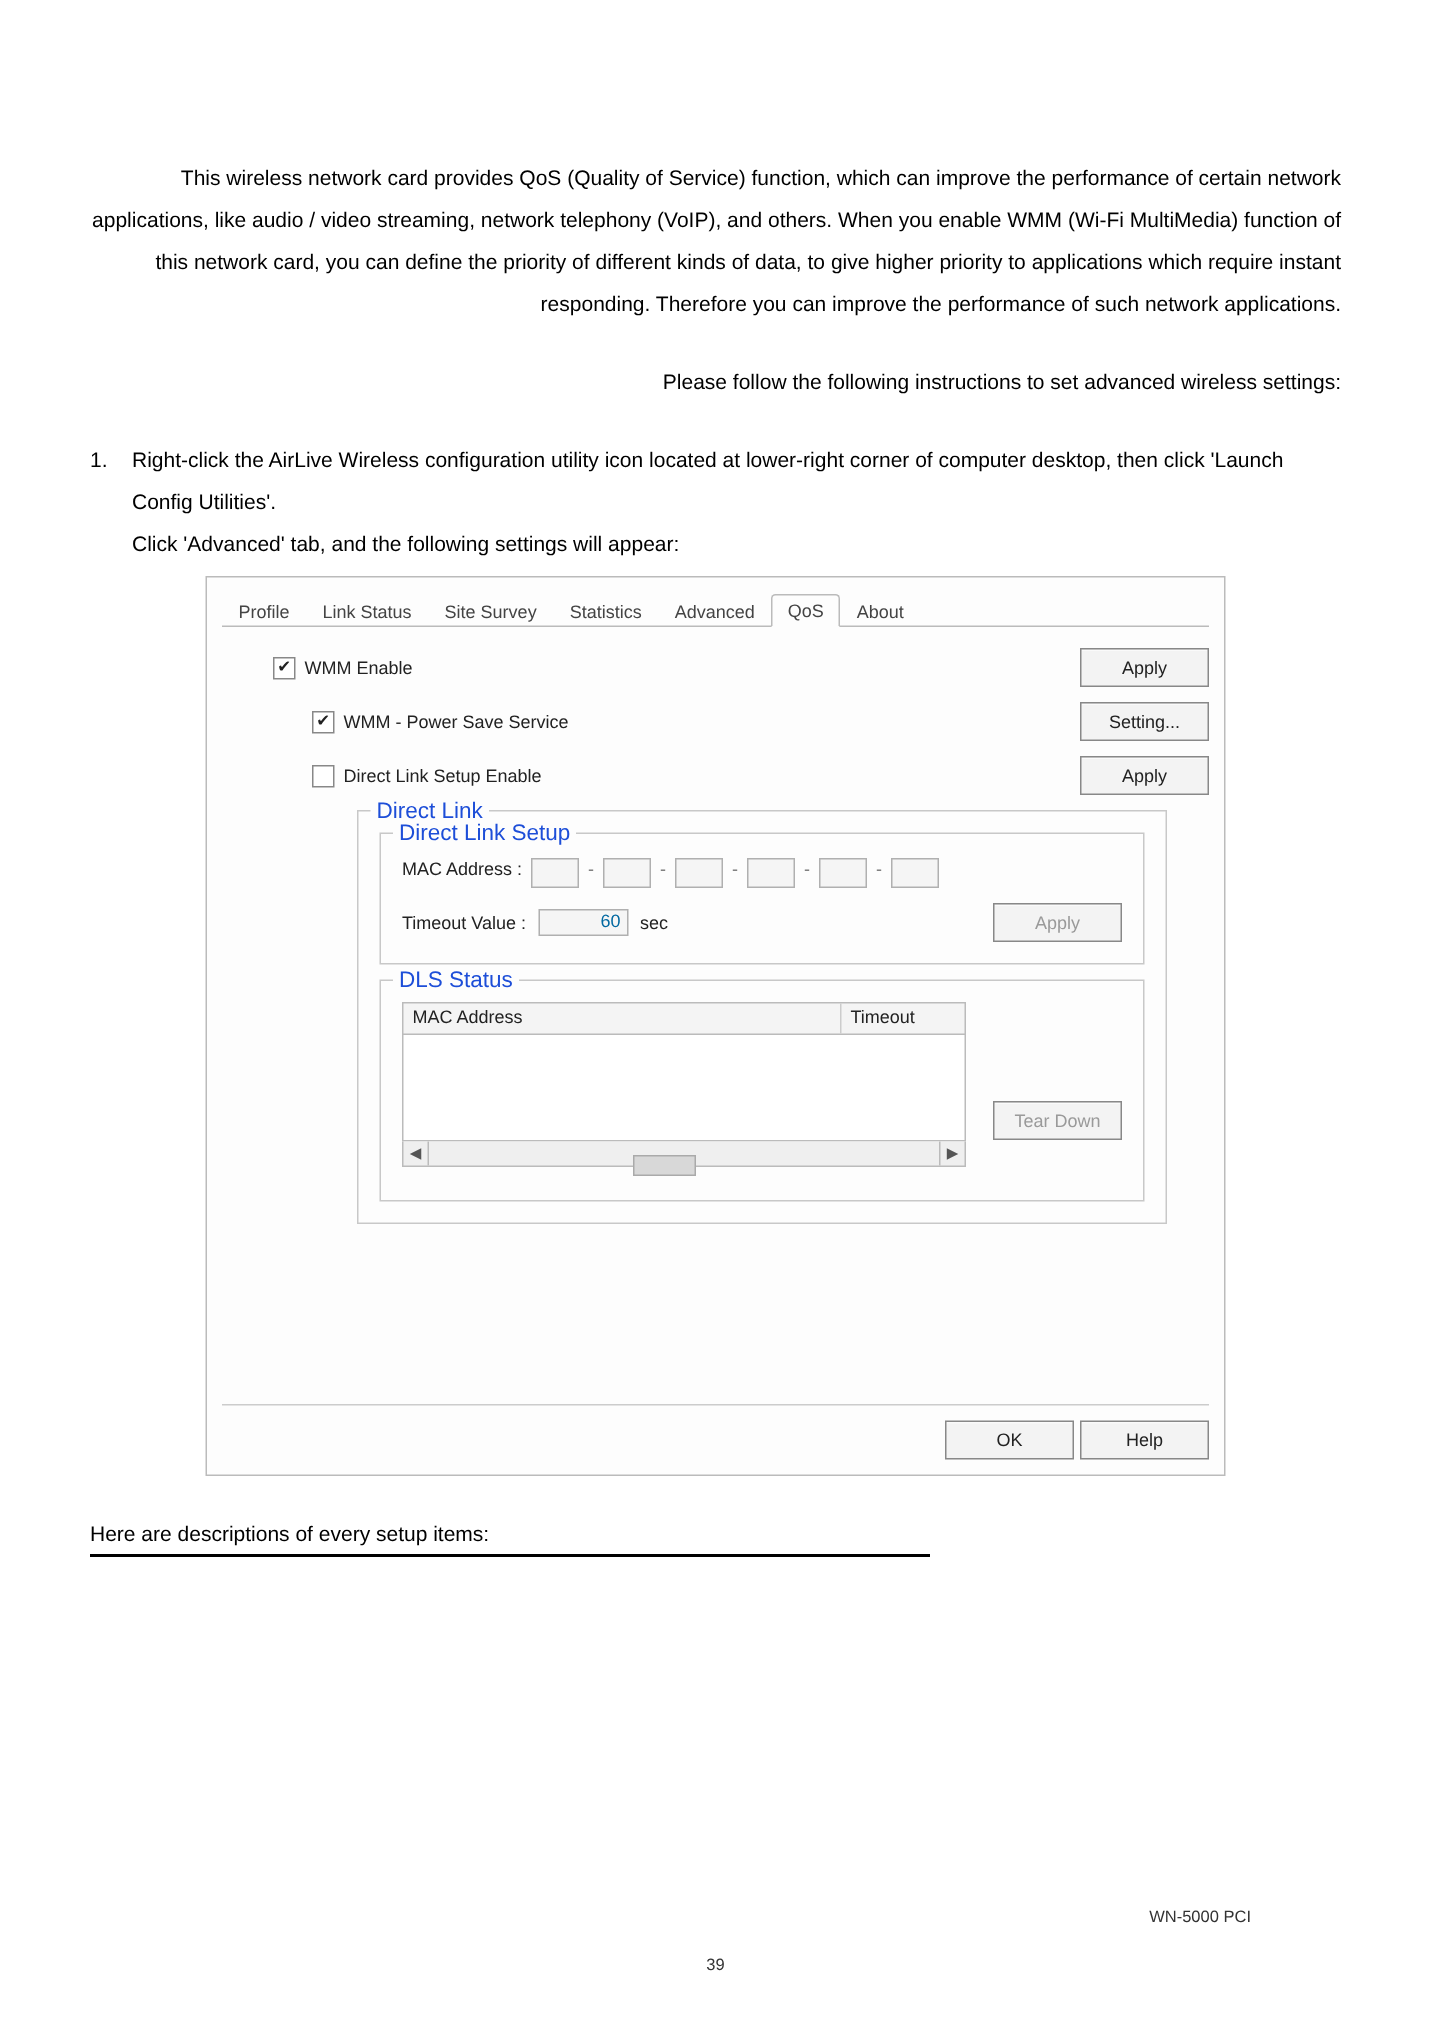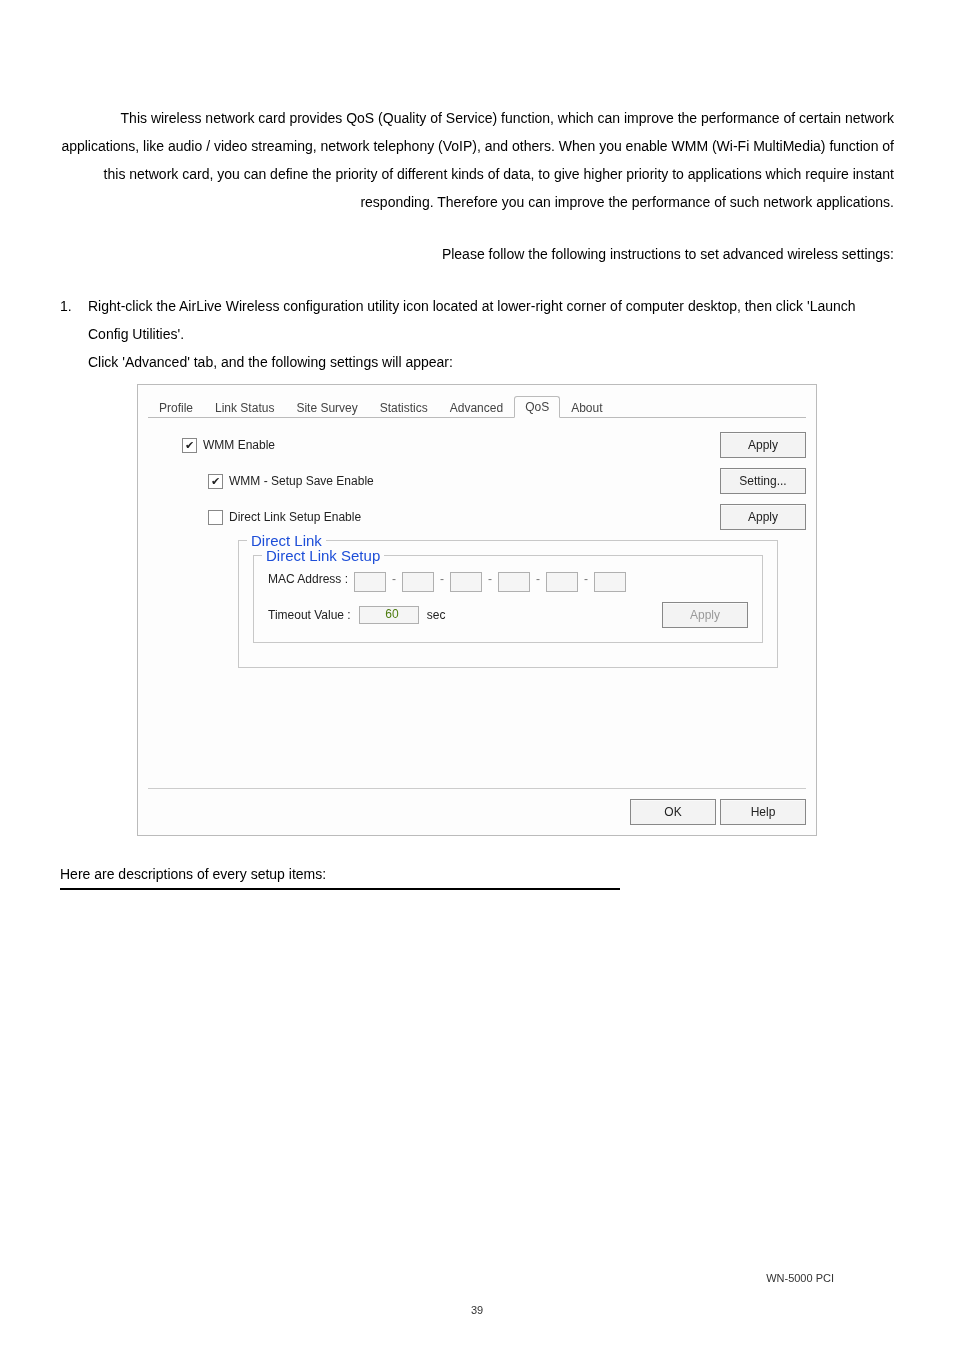--- a/index.html
+++ b/index.html
@@ -128,22 +128,22 @@
   .tv-row {
     display: flex;
     align-items: center;
     gap: 8px;
   }
   .tv-input {
     width: 60px; height: 18px;
     border: 1px solid #b0b0b0;
     background: #f5f5f5;
     text-align: right;
-    padding-right: 19px;
-    color: #4d7c0f;
+    padding-right: 4px;
+    color: #0369a1;
     font-size: 12px;
     box-sizing: border-box;
   }
   .dls-table {
     display: flex;
     gap: 18px;
     margin-bottom: 8px;
   }
   .dls-table .leftcol {
     flex: 1;
@@ -258,21 +258,21 @@
       </div>
 
       <div class="opt-row">
         <span class="chk">✔</span>
         <span class="lbl">WMM Enable</span>
         <span class="btn">Apply</span>
       </div>
 
       <div class="opt-row sub-indent">
         <span class="chk">✔</span>
-        <span class="lbl">WMM - Setup Save Enable</span>
+        <span class="lbl">WMM - Power Save Service</span>
         <span class="btn">Setting...</span>
       </div>
 
       <div class="opt-row sub-indent">
         <span class="chk"></span>
         <span class="lbl">Direct Link Setup Enable</span>
         <span class="btn">Apply</span>
       </div>
 
       <div class="fieldset" style="margin-left:90px;">
@@ -298,20 +298,43 @@
 
           <div class="tv-row">
             <span>Timeout Value :</span>
             <span class="tv-input">60</span>
             <span>sec</span>
             <span style="flex:1"></span>
             <span class="btn dis">Apply</span>
           </div>
         </div>
 
+        <div class="fieldset" style="margin:0; width:100%;">
+          <span class="legend">DLS Status</span>
+
+          <div class="dls-table">
+            <div class="leftcol">
+              <div class="thead">
+                <div class="th mac">MAC Address</div>
+                <div class="th to">Timeout</div>
+              </div>
+              <div class="tbody"></div>
+              <div class="hscroll">
+                <div class="arr">◀</div>
+                <div class="track">
+                  <div class="thumb"></div>
+                </div>
+                <div class="arr r">▶</div>
+              </div>
+            </div>
+            <div class="dls-right">
+              <span class="btn dis">Tear Down</span>
+            </div>
+          </div>
+        </div>
       </div>
 
       <div class="dlg-footer">
         <span class="btn">OK</span>
         <span class="btn">Help</span>
       </div>
 
     </div>
   </div>
 

